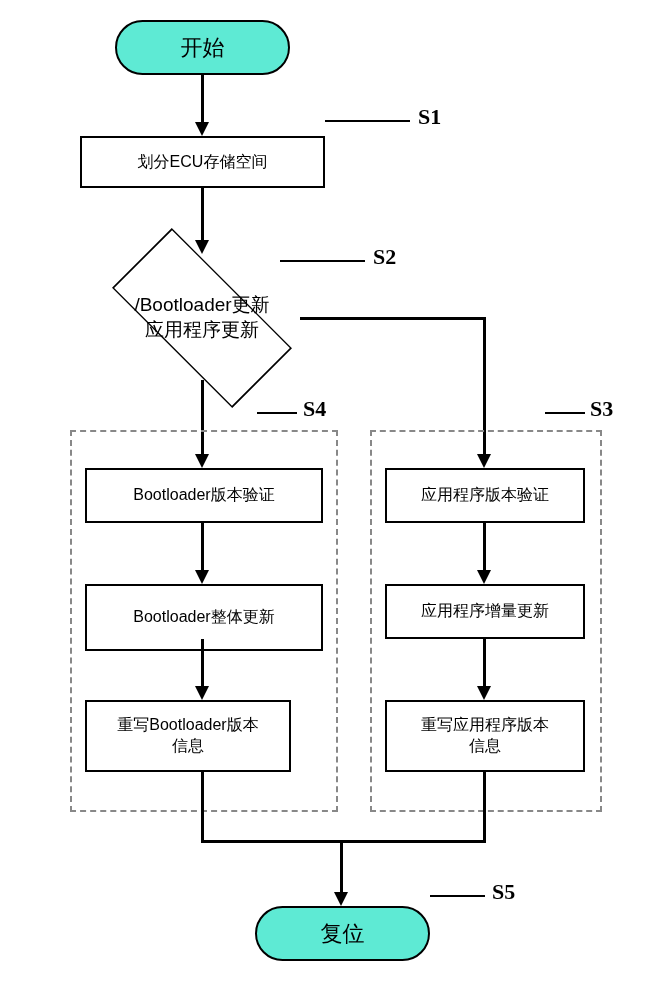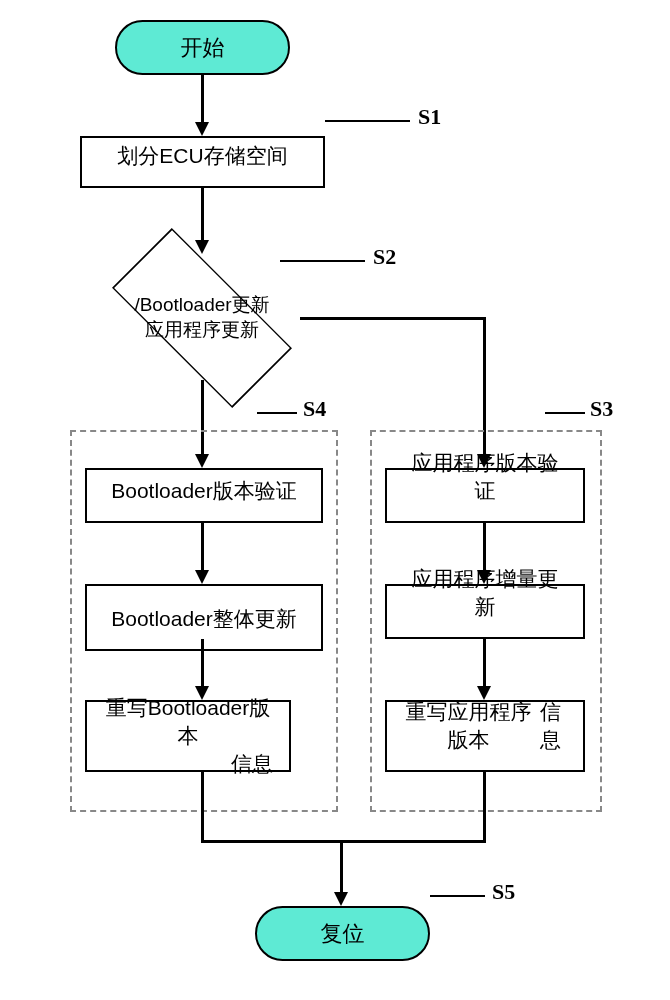--- a/index.html
+++ b/index.html
@@ -18,23 +18,23 @@
       display: flex;
       align-items: center;
       justify-content: center;
       font-size: 22px;
     }
     .process {
       position: absolute;
       border: 2px solid #000;
       background: #fff;
       display: flex;
-      align-items: flex-end;
+      align-items: center;
       justify-content: center;
-      font-size: 21px;
+      font-size: 16px;
       text-align: center;
       padding: 16px;
     }
     .decision {
       position: absolute;
       width: 200px;
       height: 130px;
     }
     .diamond {
       width: 100%;
@@ -145,21 +145,21 @@
 </div>
 <div class="arrow-line" style="left:483px; top:523px; width:3px; height:50px;"></div>
 <div class="arrow-head-down" style="left:477px; top:570px;"></div>
 
 <div class="process" style="left:385px; top:584px; width:200px; height:55px;">
   <span>应用程序增量更新</span>
 </div>
 <div class="arrow-line" style="left:483px; top:639px; width:3px; height:50px;"></div>
 <div class="arrow-head-down" style="left:477px; top:686px;"></div>
 
-<div class="process" style="left:385px; top:700px; width:200px; height:72px; flex-direction:row;">
+<div class="process" style="left:385px; top:700px; width:200px; height:72px; flex-direction:column;">
   <span>重写应用程序版本</span>
   <span>信息</span>
 </div>
 
 <div class="arrow-line" style="left:201px; top:772px; width:3px; height:70px;"></div>
 <div class="arrow-line" style="left:483px; top:772px; width:3px; height:70px;"></div>
 <div class="arrow-line" style="left:201px; top:840px; width:285px; height:3px;"></div>
 <div class="arrow-line" style="left:340px; top:840px; width:3px; height:55px;"></div>
 <div class="arrow-head-down" style="left:334px; top:892px;"></div>
 

